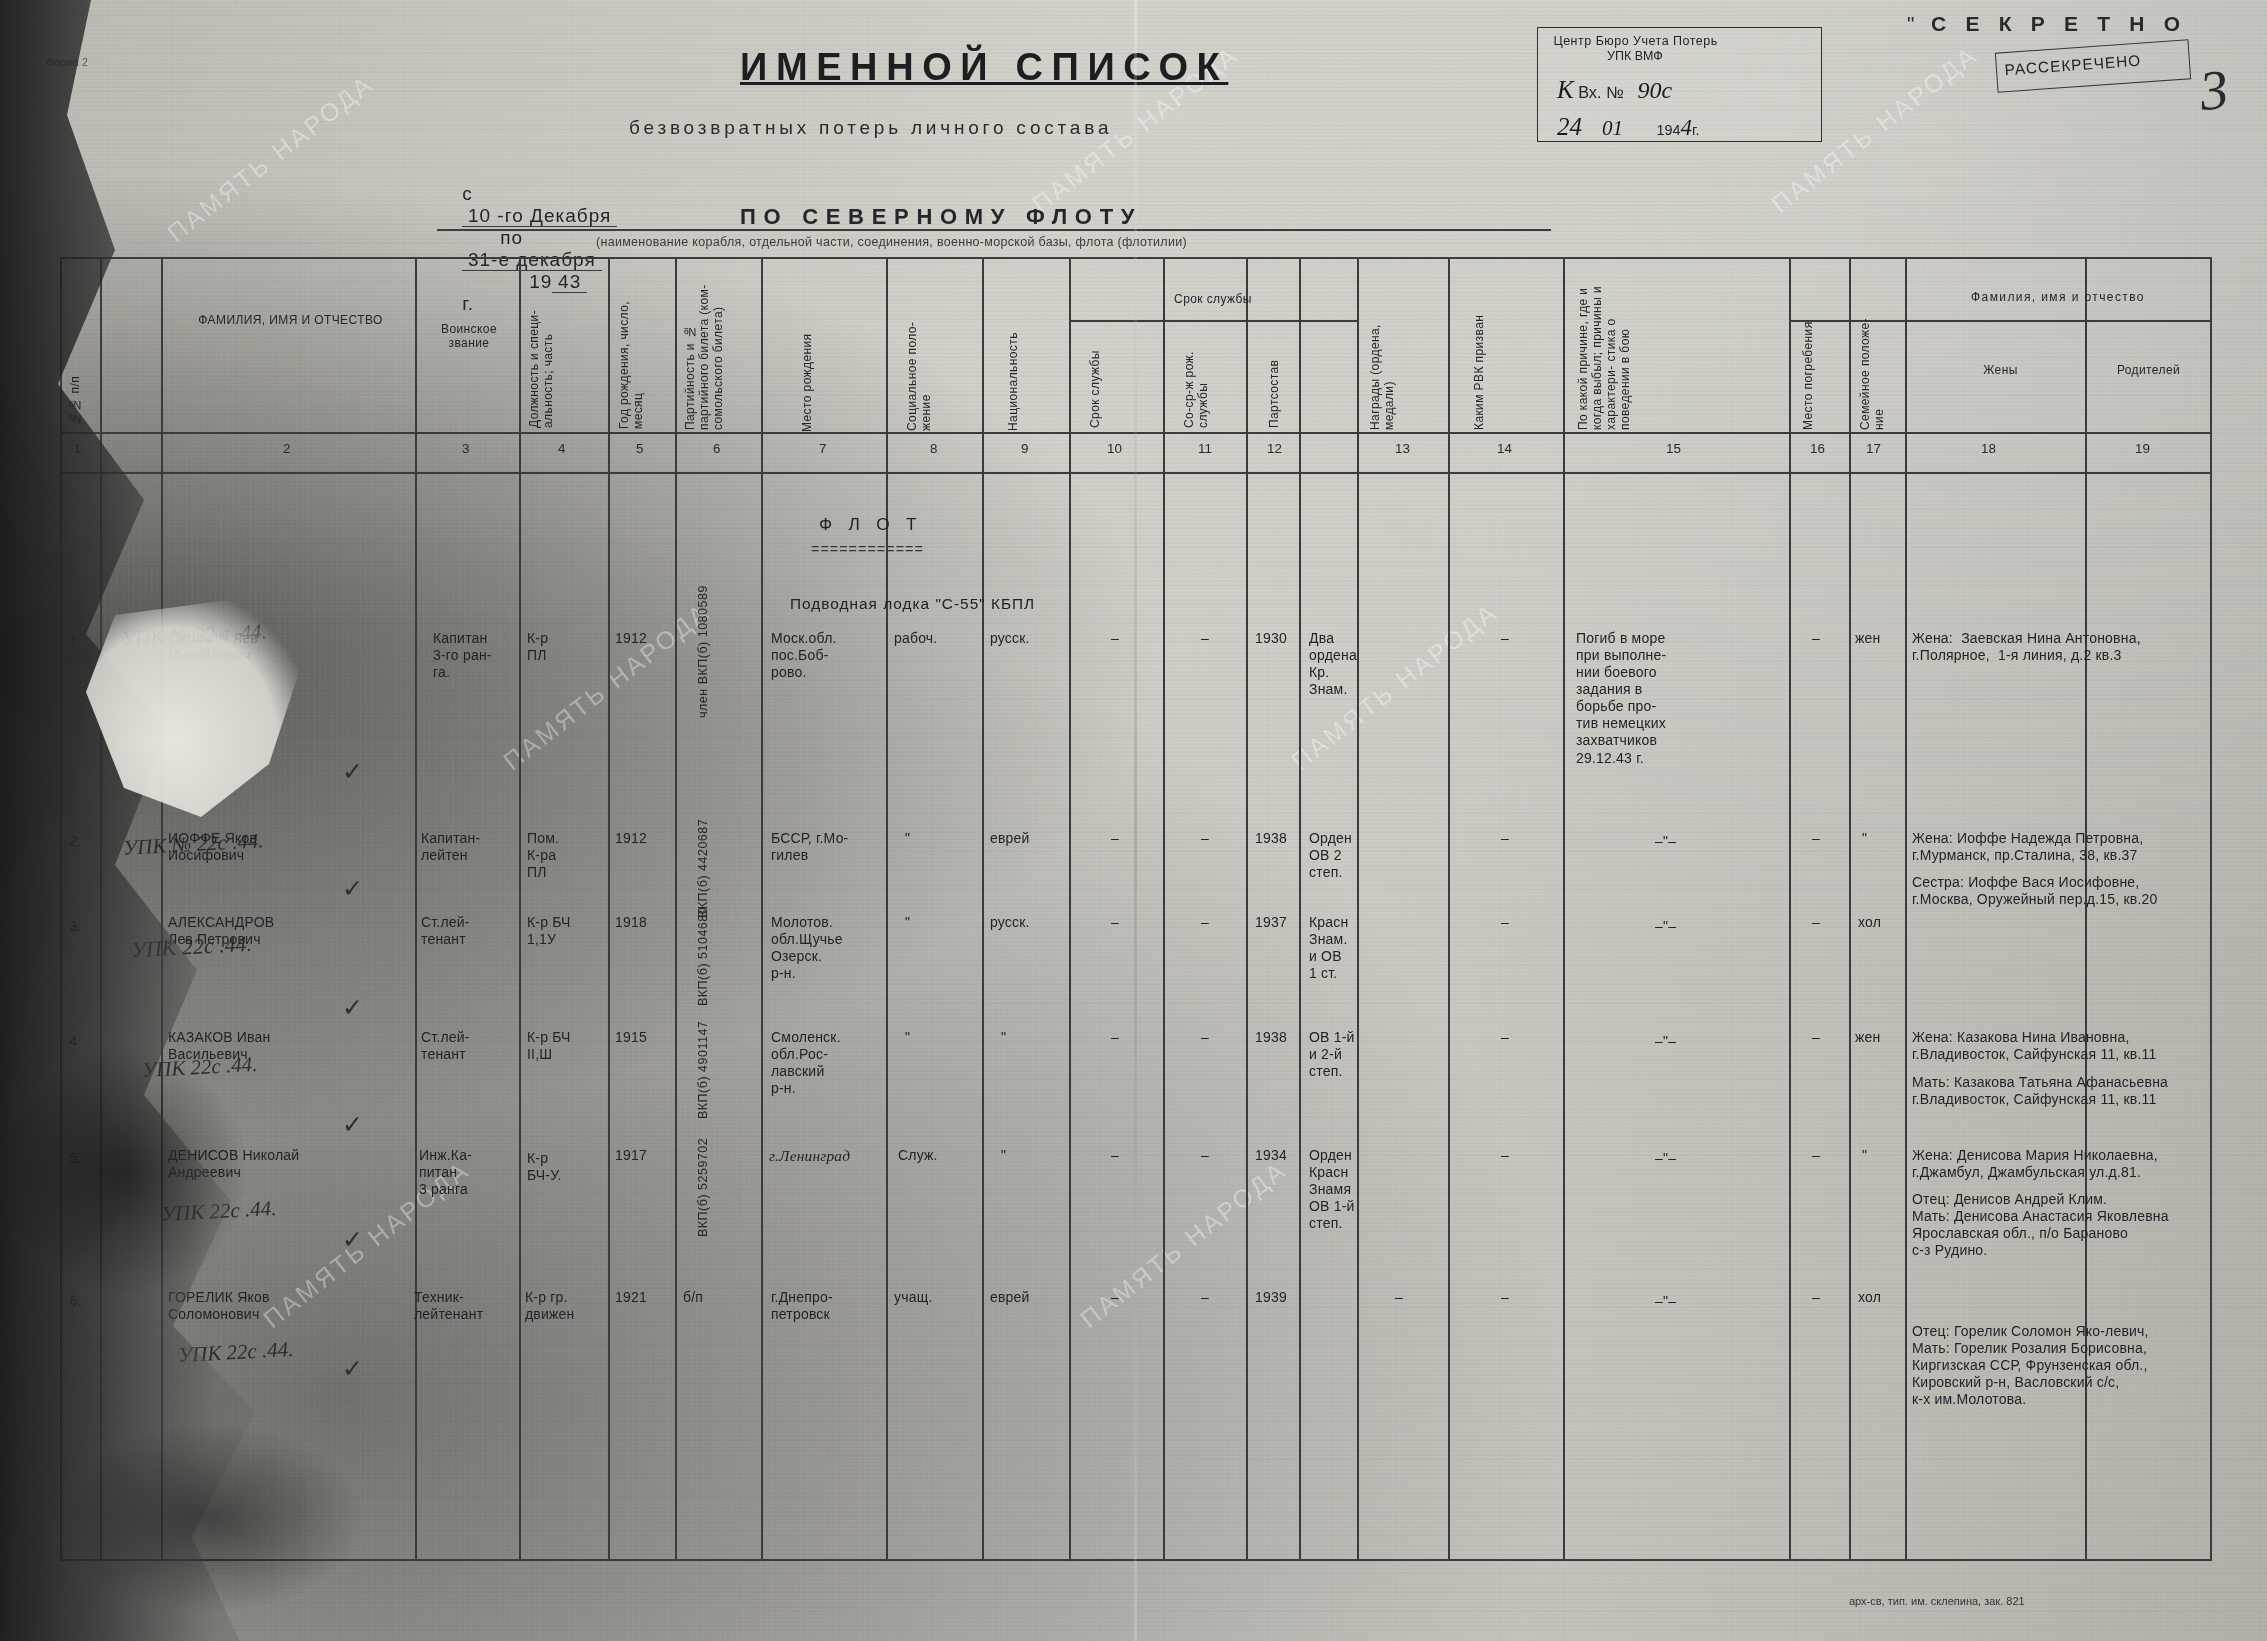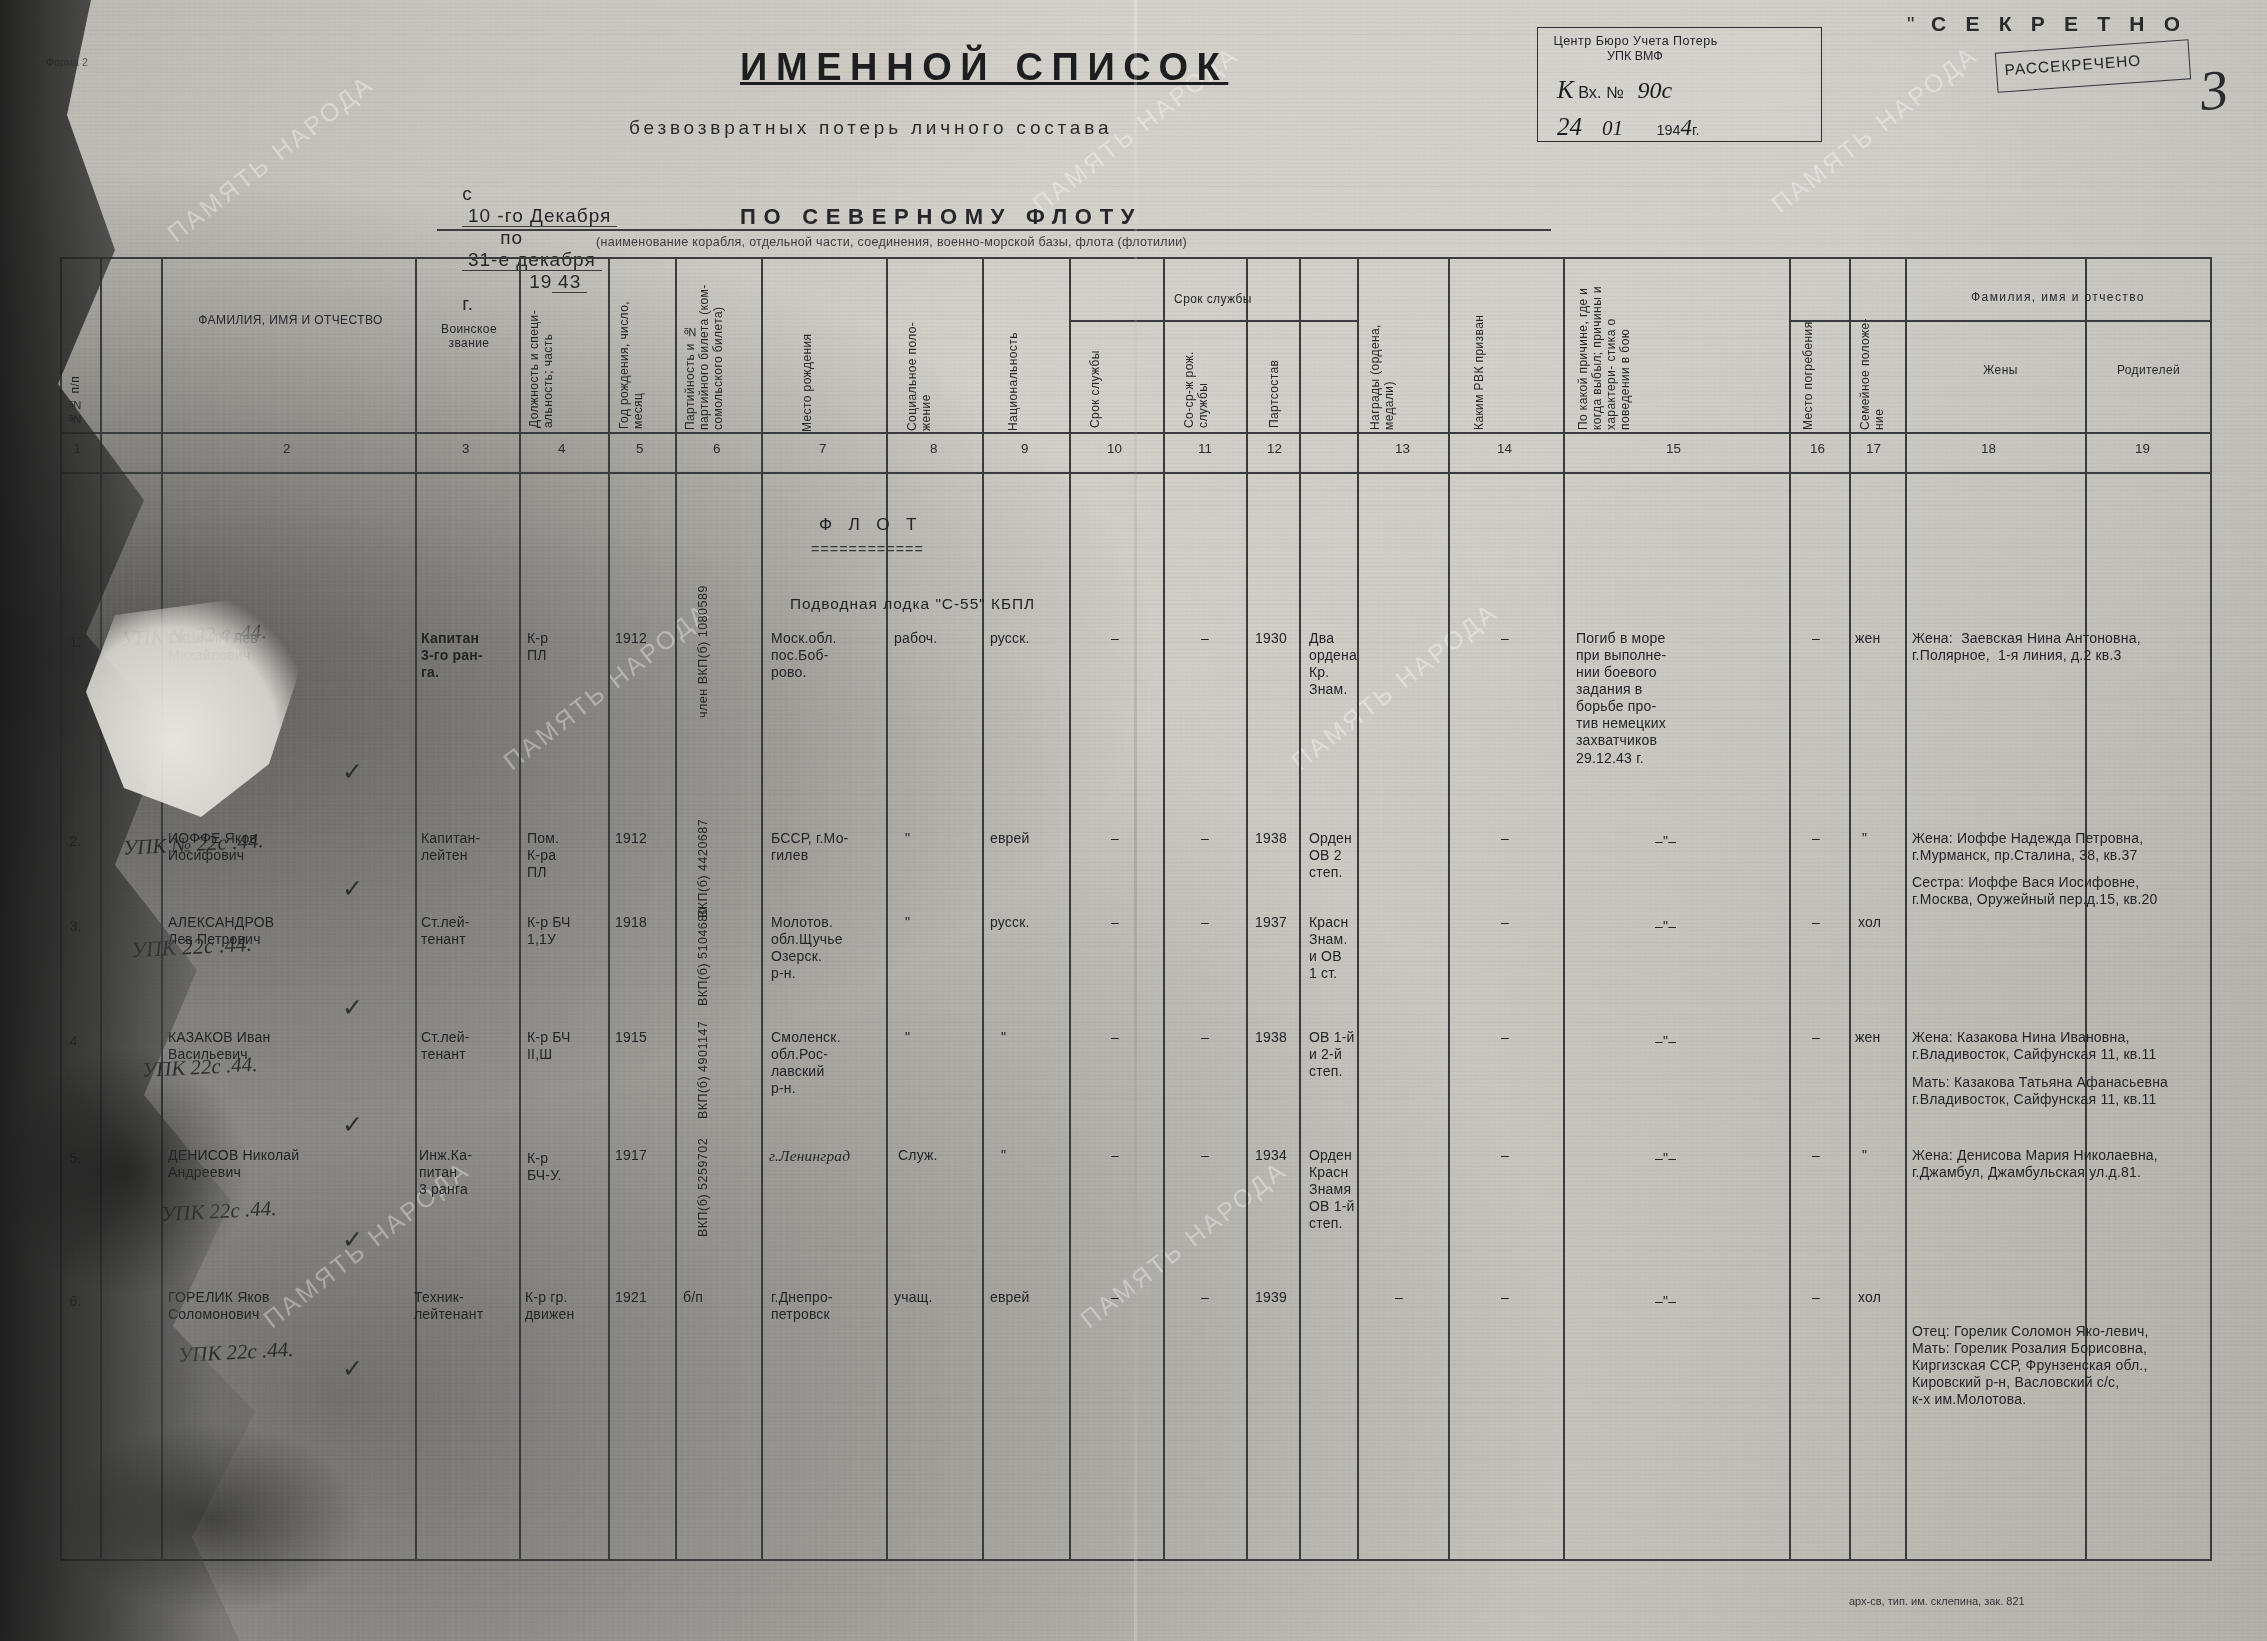--- a/index.html
+++ b/index.html
@@ -237,21 +237,21 @@
     <div class="colnum" style="left:1921px;top:184px;">18</div>
     <div class="colnum" style="left:2075px;top:184px;">19</div>
 
     <div class="sectionlbl" style="left:759px;top:257px;">Ф Л О Т</div>
     <div class="dashes" style="left:751px;top:284px;">============</div>
     <div class="cell" style="left:730px;top:338px;font-size:15.4px;letter-spacing:1px;">Подводная лодка "С-55" КБПЛ</div>
 
     <div class="cell" style="left:9.6px;top:377px;">1.</div>
     <div class="cell" style="left:108px;top:373px;">СУШКИН Лев
 Михайлович</div>
-    <div class="cell" style="left:361px;top:373px;font-weight:bold;">Капитан
+    <div class="cell" style="left:373px;top:373px;">Капитан
 3-го ран-
 га.</div>
     <div class="cell" style="left:467px;top:373px;">К-р
 ПЛ</div>
     <div class="cell" style="left:555px;top:373px;">1912</div>
     <div class="vert-num" style="left:636px;top:317px;height:144px;font-size:12.5px;">член ВКП(б)
 1080589</div>
     <div class="cell" style="left:711px;top:373px;">Моск.обл.
 пос.Боб-
 рово.</div>
@@ -388,20 +388,24 @@
 Красн
 Знамя
 ОВ 1-й
 степ.</div>
     <div class="cell ctr" style="left:1441px;top:890px;">–</div>
     <div class="cell ctr" style="left:1595px;top:893px;">–"–</div>
     <div class="cell ctr" style="left:1752px;top:890px;">–</div>
     <div class="cell" style="left:1802px;top:890px;">"</div>
     <div class="cell" style="left:1852px;top:890px;">Жена: Денисова Мария Николаевна,
 г.Джамбул, Джамбульская ул.д.81.</div>
+    <div class="cell" style="left:1852px;top:934px;">Отец: Денисов Андрей Клим.
+Мать: Денисова Анастасия Яковлевна
+Ярославская обл., п/о Бараново
+с-з Рудино.</div>
 
     <div class="cell" style="left:9.6px;top:1036px;">6.</div>
     <div class="cell" style="left:108px;top:1032px;">ГОРЕЛИК Яков
 Соломонович</div>
     <div class="cell" style="left:354px;top:1032px;">Техник-
 лейтенант</div>
     <div class="cell" style="left:465px;top:1032px;">К-р гр.
 движен</div>
     <div class="cell" style="left:555px;top:1032px;">1921</div>
     <div class="cell" style="left:623px;top:1032px;">б/п</div>

